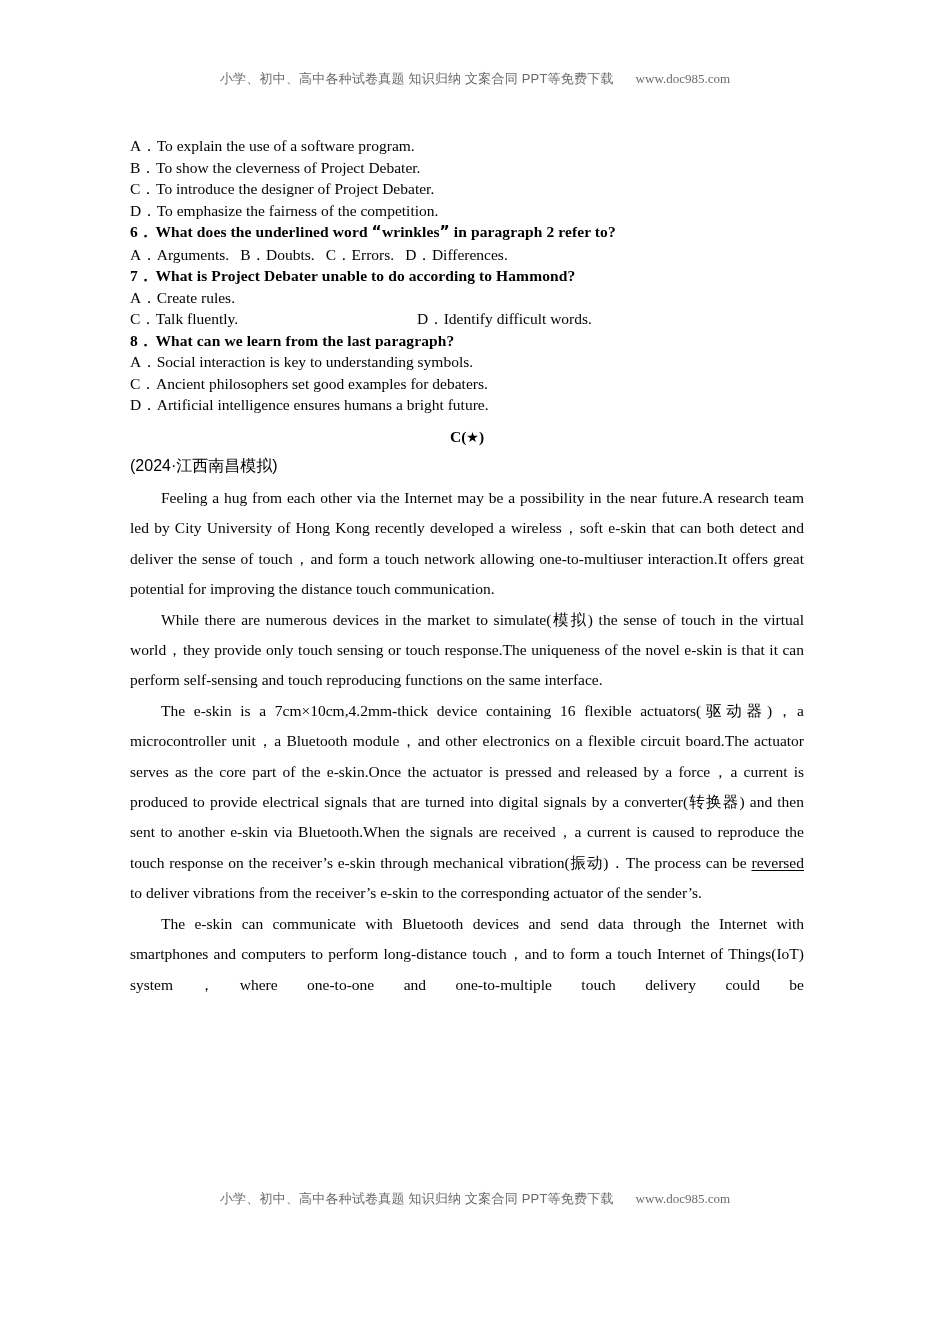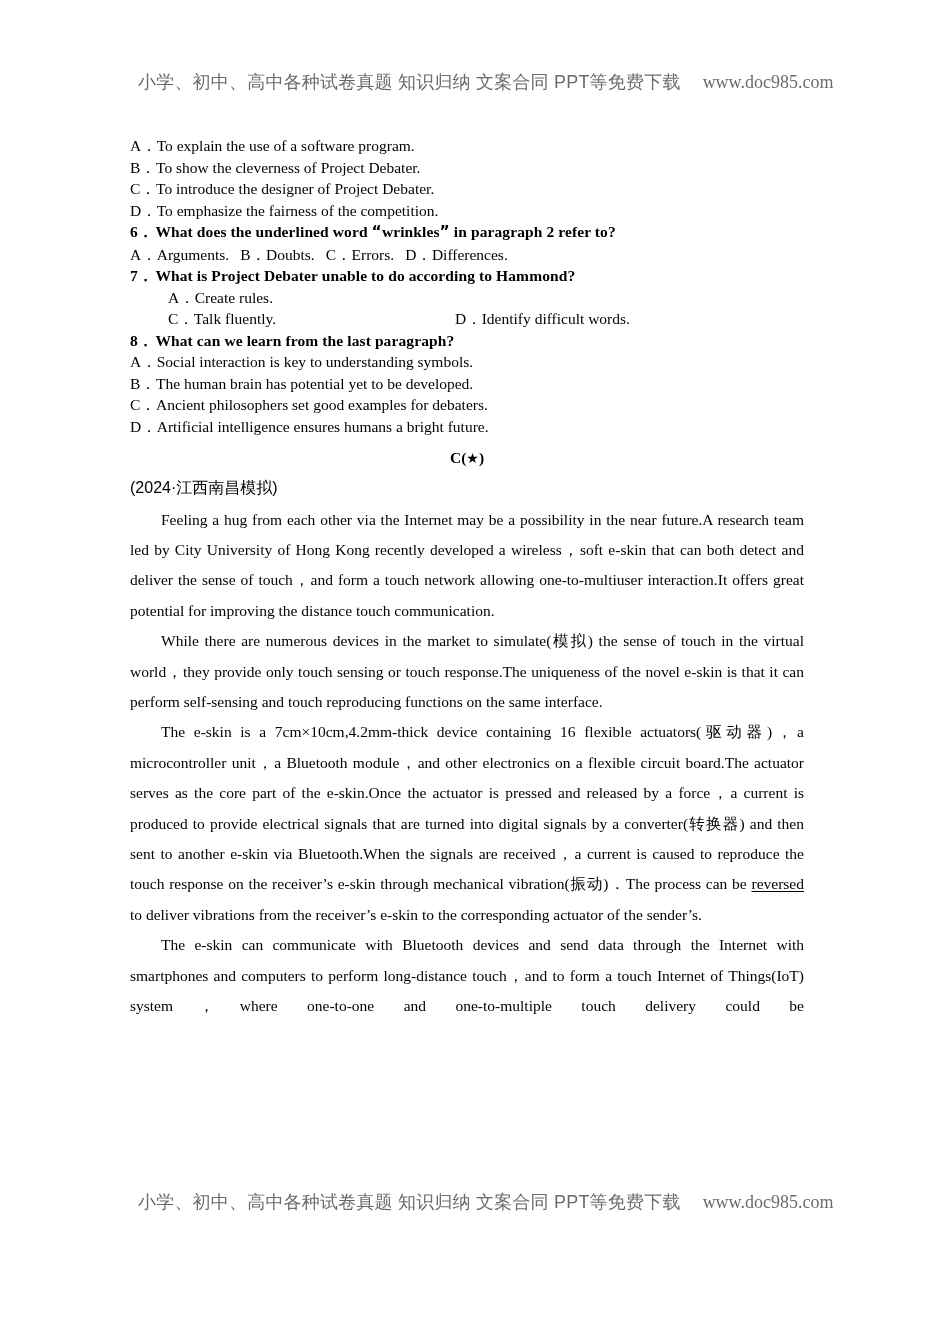--- a/index.html
+++ b/index.html
@@ -25,21 +25,21 @@
     box-sizing: border-box;
   }
 
   
   .runhead {
     position: absolute;
     left: 138px;
     width: 674px;
     text-align: center;
     font-family: "Liberation Sans", "DejaVu Sans", sans-serif;
-    font-size: 18px;
+    font-size: 13px;
     color: #6b6b6b;
     letter-spacing: 0.2px;
     white-space: nowrap;
   }
   .runhead .url {
     font-family: "Liberation Serif", "DejaVu Serif", serif;
     margin-left: 22px;
     letter-spacing: 0;
   }
   #page-header { top: 70px; }
@@ -87,21 +87,21 @@
   
   .opt-two {
     display: flex;
     font-size: 15.5px;
     line-height: 1.0;
     margin: 0 0 6px 0;
   }
   .opt-two .col {
     white-space: nowrap;
   }
-  .opt-two .col-a { width: 287px; flex: 0 0 287px; margin-left: 38px; }
+  .opt-two .col-a { width: 287px; flex: 0 0 287px; }
   .opt-two .col-b { flex: 1 1 auto; }
 
   
   .opt-inline {
     font-size: 15.5px;
     line-height: 1.0;
     margin: 0 0 6px 0;
     white-space: nowrap;
   }
   .opt-inline .seg { margin-right: 11px; }
@@ -183,21 +183,20 @@
       </div>
       <div class="opt-two">
         <span class="col col-a"><span class="lab">C．</span><span>Talk fluently.</span></span>
         <span class="col col-b"><span class="lab">D．</span><span>Identify difficult words.</span></span>
       </div>
     </div>
 
     <div class="blk">
       <p class="stem"><span class="num">8．</span><span>What can we learn from the last paragraph?</span></p>
       <div class="opt"><span class="lab">A．</span><span>Social interaction is key to understanding symbols.</span></div>
-      <div class="opt"><span class="lab">B．</span><span>The human brain has potential yet to be developed.</span></div>
       <div class="opt"><span class="lab">C．</span><span>Ancient philosophers set good examples for debaters.</span></div>
       <div class="opt"><span class="lab">D．</span><span>Artificial intelligence ensures humans a bright future.</span></div>
     </div>
 
     <div class="section-mark"><span>C</span><span>(</span><span class="star">★</span><span>)</span></div>
 
     <div class="source">(2024·江西南昌模拟)</div>
 
     <p class="para">Feeling a hug from each other via the Internet may be a possibility in the near future.A research team led by City University of Hong Kong recently developed a wireless，soft e-skin that can both detect and deliver the sense of touch，and form a touch network allowing one-to-multiuser interaction.It offers great potential for improving the distance touch communication.</p>
 

